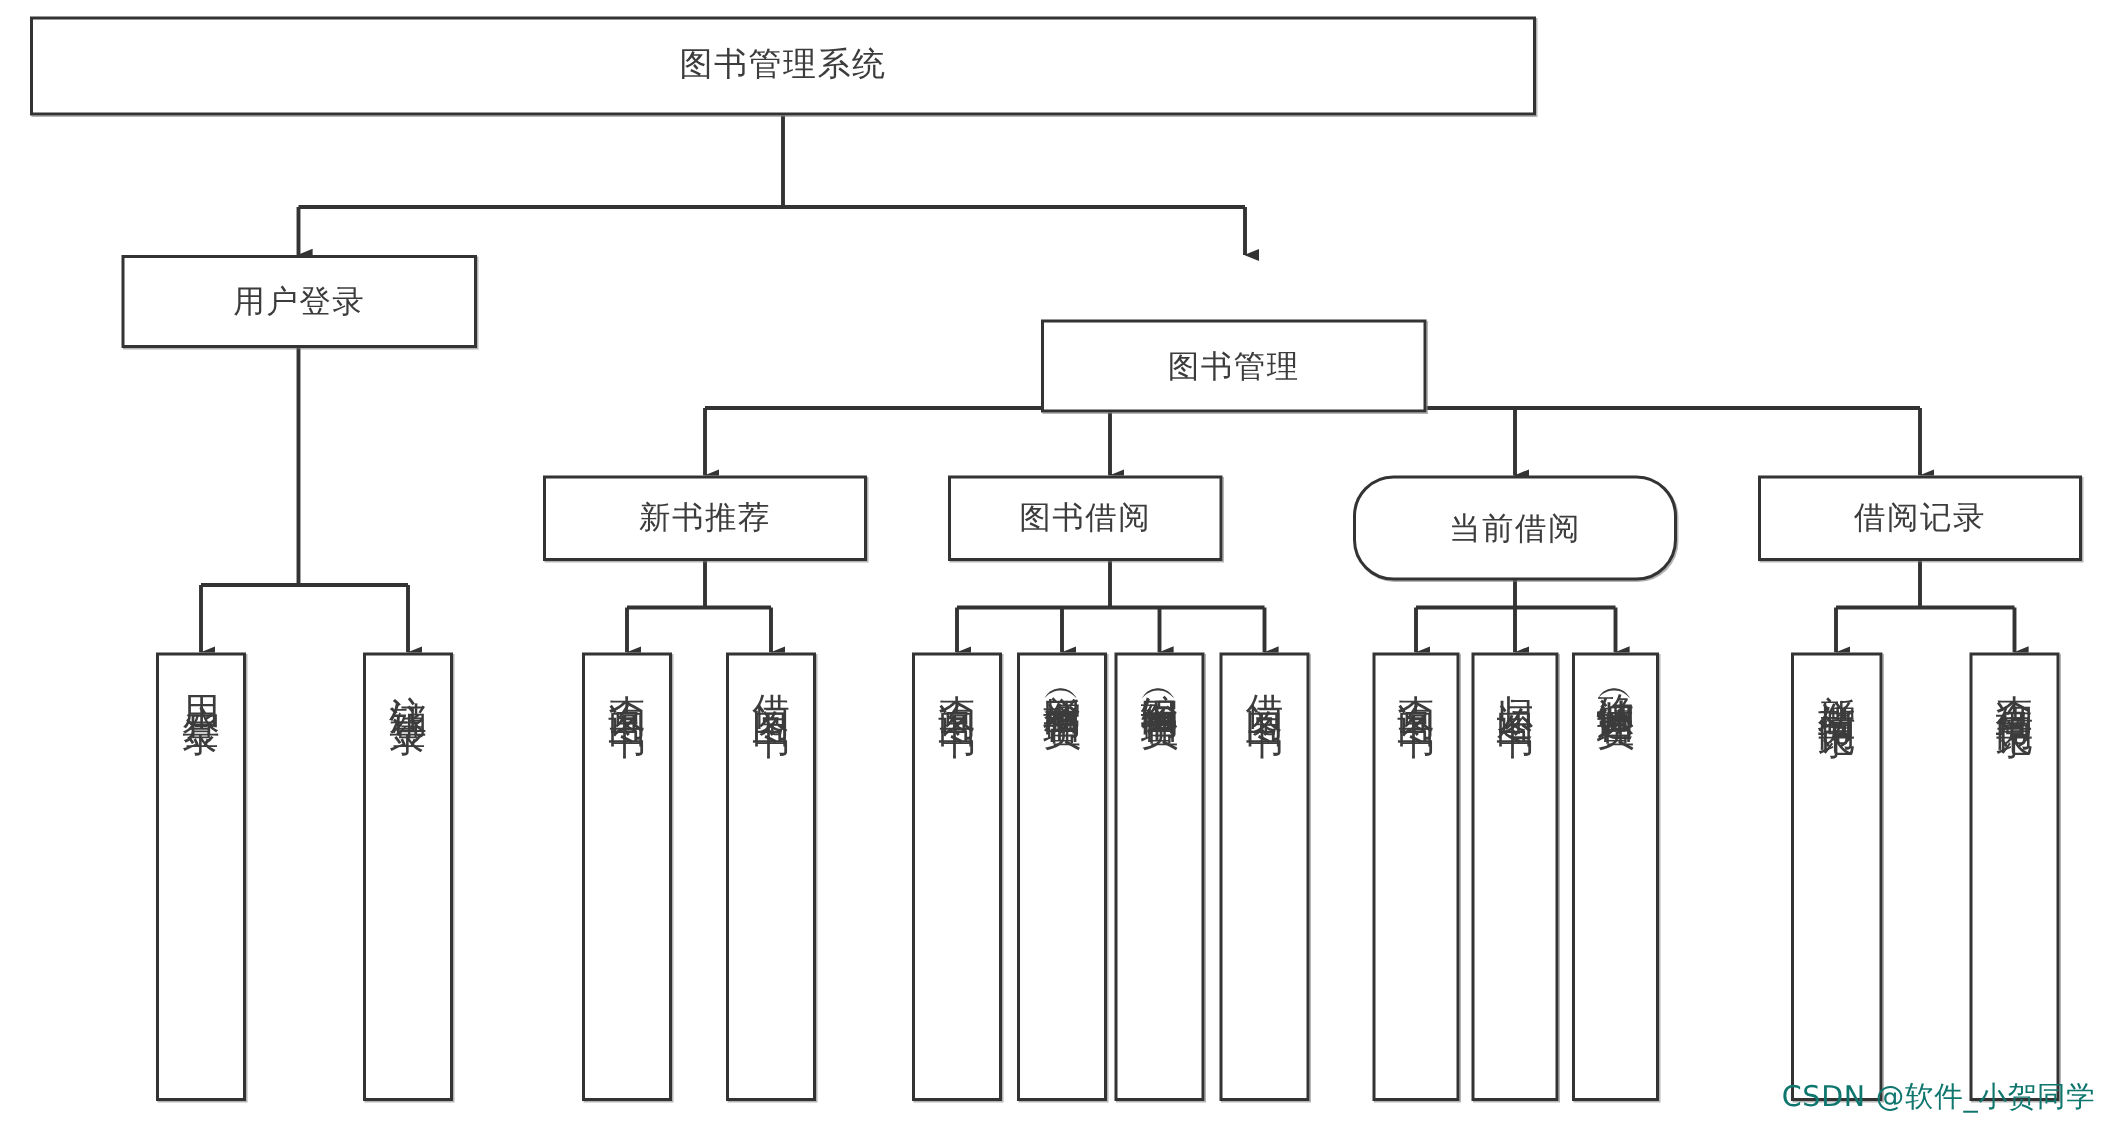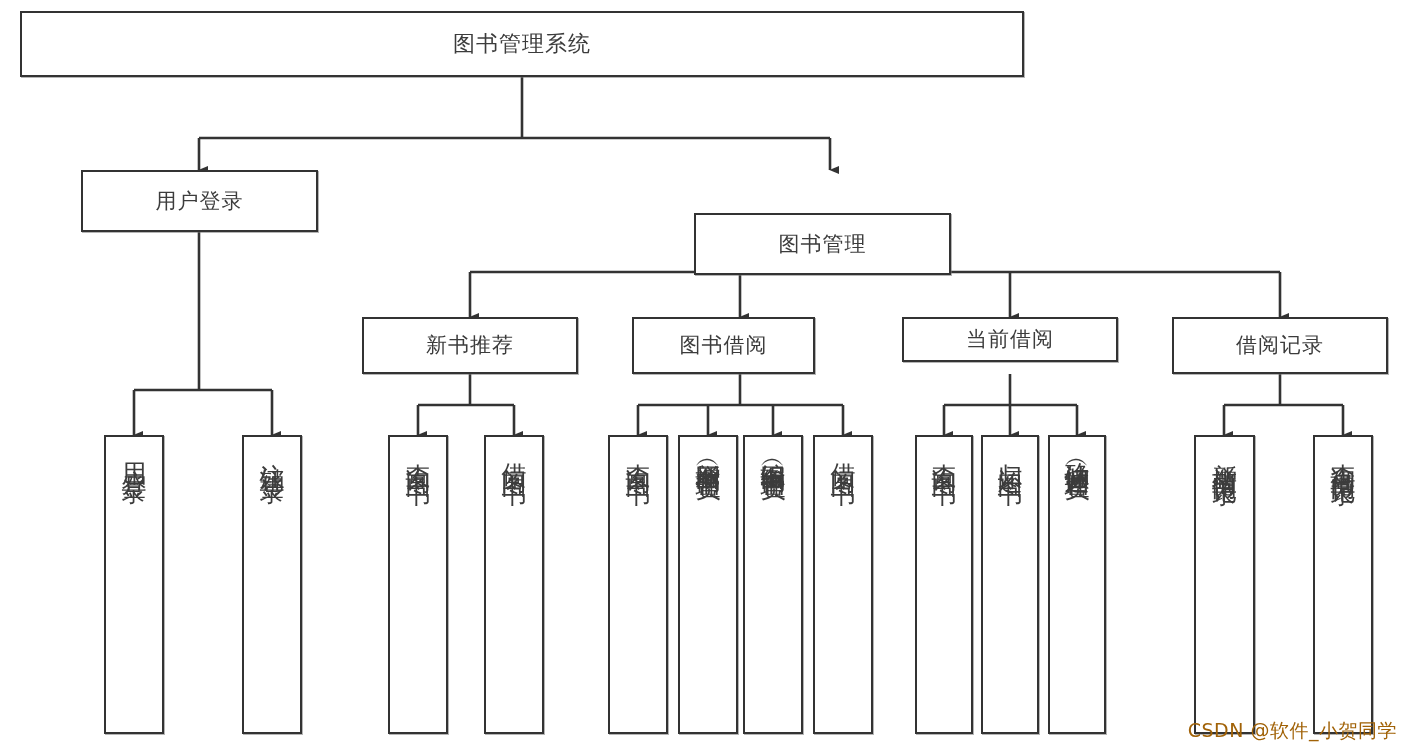--- a/index.html
+++ b/index.html
@@ -72,21 +72,21 @@
   }
   .node.v.mid .label {
     font-size: 25px;
     letter-spacing: 4px;
   }
   .watermark {
     position: absolute;
     right: 8px;
     bottom: 3px;
     font-size: 19px;
-    color: #a16207;
+    color: #0f766e;
     letter-spacing: 0.5px;
     white-space: nowrap;
     z-index: 5;
     font-family: "DejaVu Sans", "Liberation Sans", sans-serif;
   }
 </style>
 </head>
 <body>
 
 <div id="canvas">
@@ -144,21 +144,21 @@
   <div class="node h" id="n-book-management" style="left: 694px; top: 170px; width: 257px; height: 62px; margin-top: 43px;">
     <span class="label">图书管理</span>
   </div>
 
   <div class="node h" id="n-new-book-recommend" style="left: 362px; top: 317px; width: 216px; height: 57px;">
     <span class="label">新书推荐</span>
   </div>
   <div class="node h" id="n-book-borrow" style="left: 632px; top: 317px; width: 183px; height: 57px;">
     <span class="label">图书借阅</span>
   </div>
-  <div class="node h" id="n-current-borrow" style="left: 902px; top: 317px; width: 216px; height: 45px;">
+  <div class="node h" id="n-current-borrow" style="left: 902px; top: 317px; width: 216px; height: 70px; border-radius: 27px;">
     <span class="label">当前借阅</span>
   </div>
   <div class="node h" id="n-borrow-record" style="left: 1172px; top: 317px; width: 216px; height: 57px; align-items: center;">
     <span class="label">借阅记录</span>
   </div>
 
   <div id="leaf-host">
       <div class="node v " style="left: 104px; top: 435px; width: 60px; height: 299px;">
         <span class="label">用户登录</span>
       </div>

